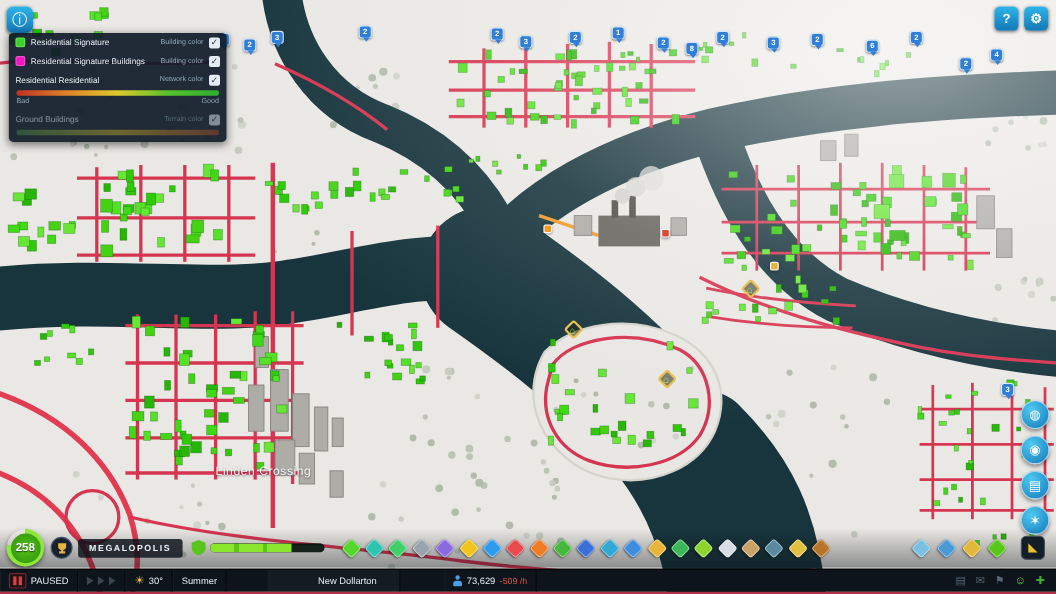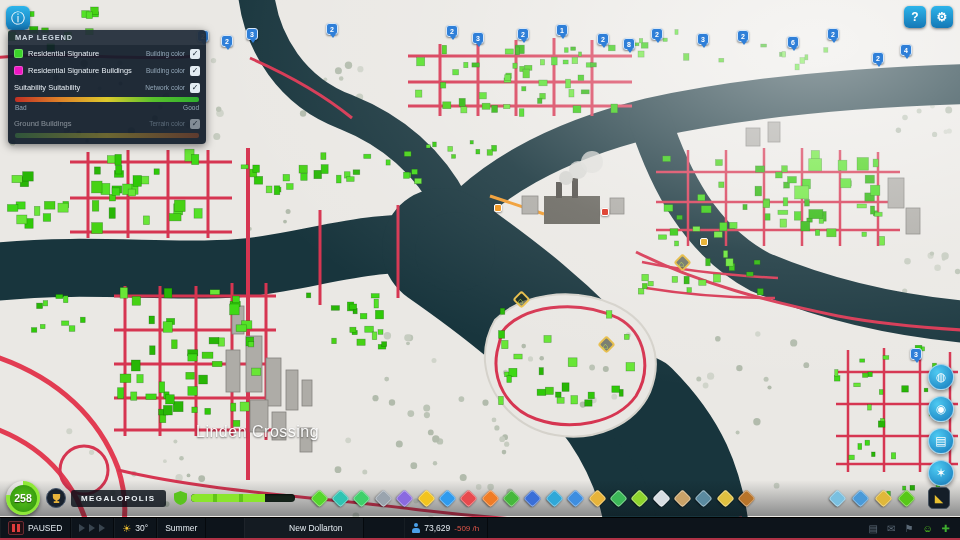--- a/index.html
+++ b/index.html
@@ -12,21 +12,21 @@
   #marker-layer{position:absolute;inset:0;pointer-events:none;}
   .pin{position:absolute;width:12px;height:12px;background:#2f7fd8;border:1px solid #d8e8f8;
     border-radius:3px;color:#fff;font:bold 7px/11px "Liberation Sans",sans-serif;text-align:center;
     box-shadow:0 1px 2px rgba(0,0,0,.45);}
   .pin::after{content:"";position:absolute;left:3px;bottom:-4px;border-left:3px solid transparent;
     border-right:3px solid transparent;border-top:4px solid #2f7fd8;}
   .house{position:absolute;width:13px;height:13px;transform:rotate(45deg);
     background:rgba(32,42,22,.55);border:2px solid #e8c050;border-radius:3px;}
   .house span{display:block;transform:rotate(-45deg);color:#c6e84e;font-size:9px;line-height:12px;text-align:center;}
   .svc{position:absolute;width:8px;height:8px;border-radius:2px;border:1px solid #fff;box-shadow:0 1px 2px rgba(0,0,0,.4);}
-  .map-label{position:absolute;left:196px;top:423px;color:rgba(255,255,255,.95);font-size:16px;
+  .map-label{position:absolute;left:196px;top:423px;color:rgba(255,255,255,.95);font-size:11px;
     letter-spacing:.5px;text-shadow:0 1px 2px rgba(0,0,0,.55);}
 
   
   .info-btn{position:absolute;left:6px;top:6px;width:24px;height:24px;border-radius:6px;
     background:linear-gradient(#2db4ea,#1478b6);color:#fff;font-size:14px;line-height:24px;
     text-align:center;box-shadow:0 1px 3px rgba(0,0,0,.5);cursor:pointer;}
   .legend{position:absolute;left:8px;top:30px;width:198px;background:rgba(16,28,42,.93);
     border-radius:4px;box-shadow:0 2px 8px rgba(0,0,0,.5);color:#e6edf3;overflow:hidden;}
   .legend-head{display:flex;align-items:center;height:20px;background:linear-gradient(#2d4a63,#20384f);
     padding:0 5px;}
@@ -767,36 +767,35 @@
         <span>⌂</span>
       </div>
       <div class="svc" style="background: rgb(224, 72, 56); left: 601px; top: 208px;"></div>
       <div class="svc" style="background: rgb(240, 154, 42); left: 494px; top: 204px;"></div>
       <div class="svc" style="background: rgb(232, 180, 58); left: 700px; top: 238px;"></div>
     </div>
 
   <div class="info-btn">ⓘ</div>
 
   <div class="legend">
-    <div class="legend-sub">MAP LEGEND</div>
 
     <div class="lrow">
       <span class="swatch" style="background: rgb(59, 211, 42);"></span>
       <span class="lab">Residential Signature</span>
       <span class="mode">Building color</span>
       <span class="chk">✓</span>
     </div>
     <div class="lrow">
       <span class="swatch" style="background: rgb(238, 23, 195);"></span>
       <span class="lab">Residential Signature Buildings</span>
       <span class="mode">Building color</span>
       <span class="chk">✓</span>
     </div>
     <div class="lrow">
-      <span class="lab">Suitability Suitability</span>
+      <span class="lab">Residential Residential</span>
       <span class="mode">Network color</span>
       <span class="chk">✓</span>
     </div>
     <div class="gradbar grad-suit"></div>
     <div class="grad-labels">
       <span>Bad</span>
       <span>Good</span>
     </div>
     <div class="lrow dim">
       <span class="lab">Ground Buildings</span>

